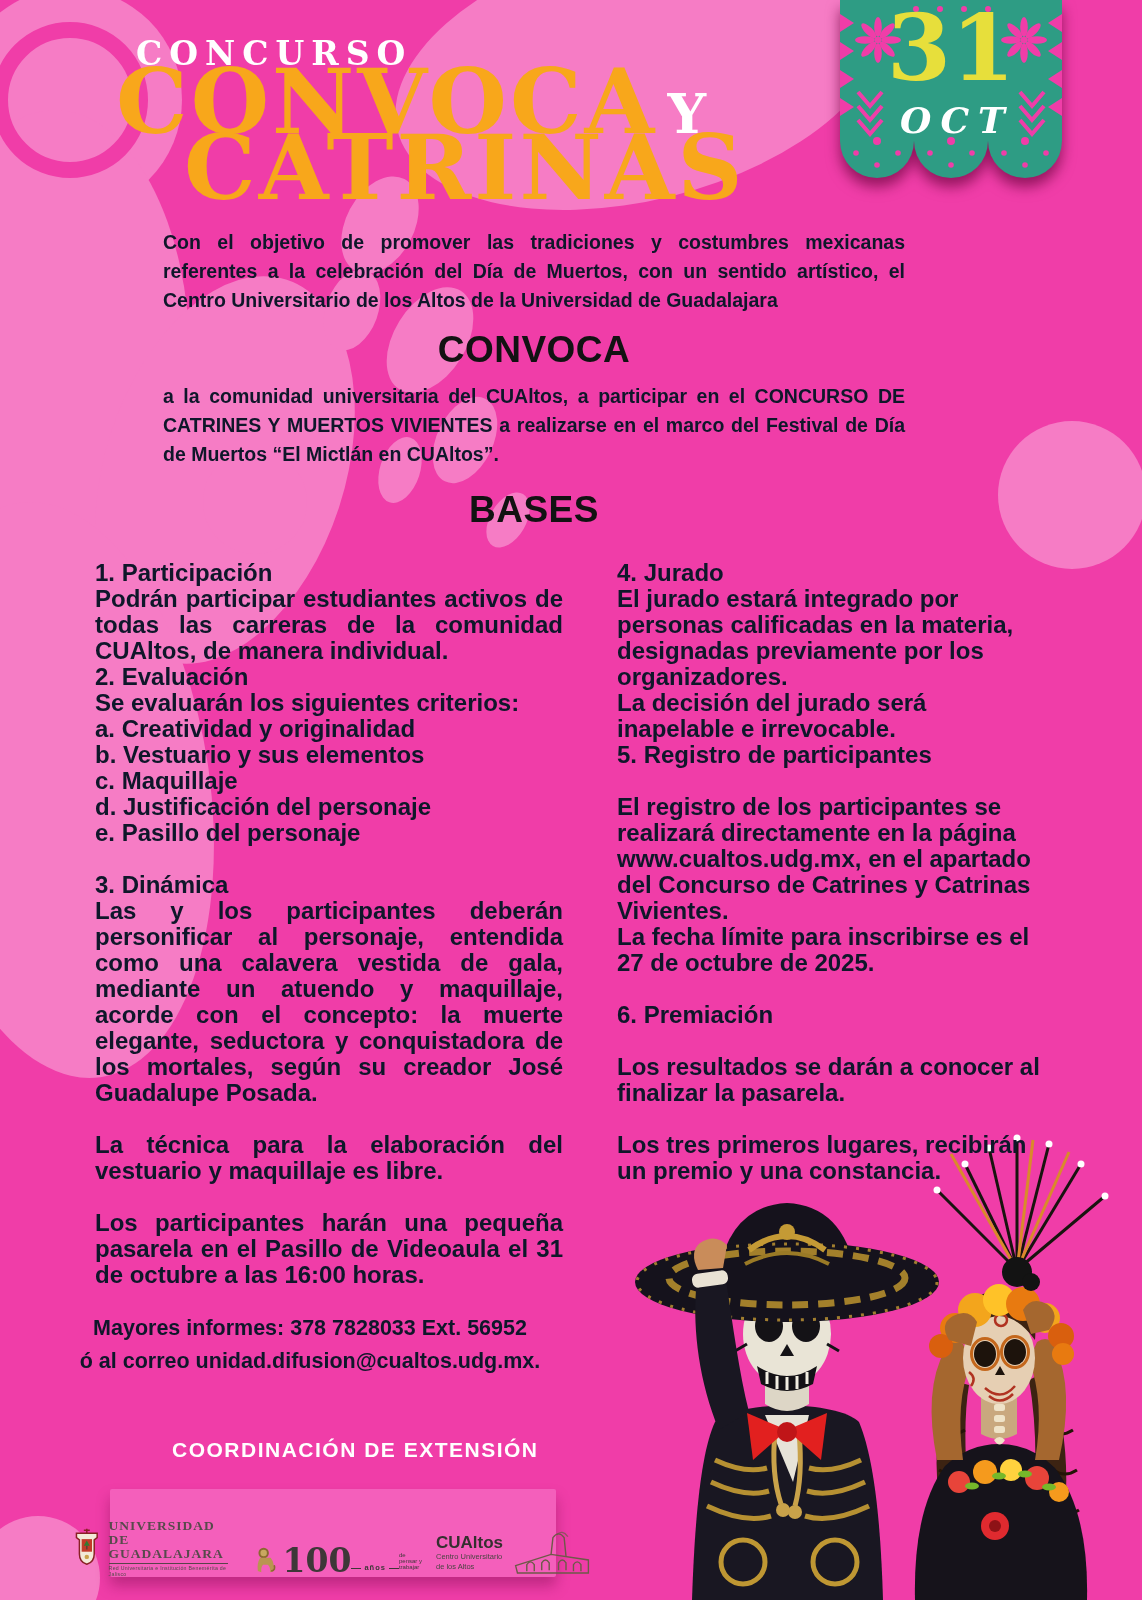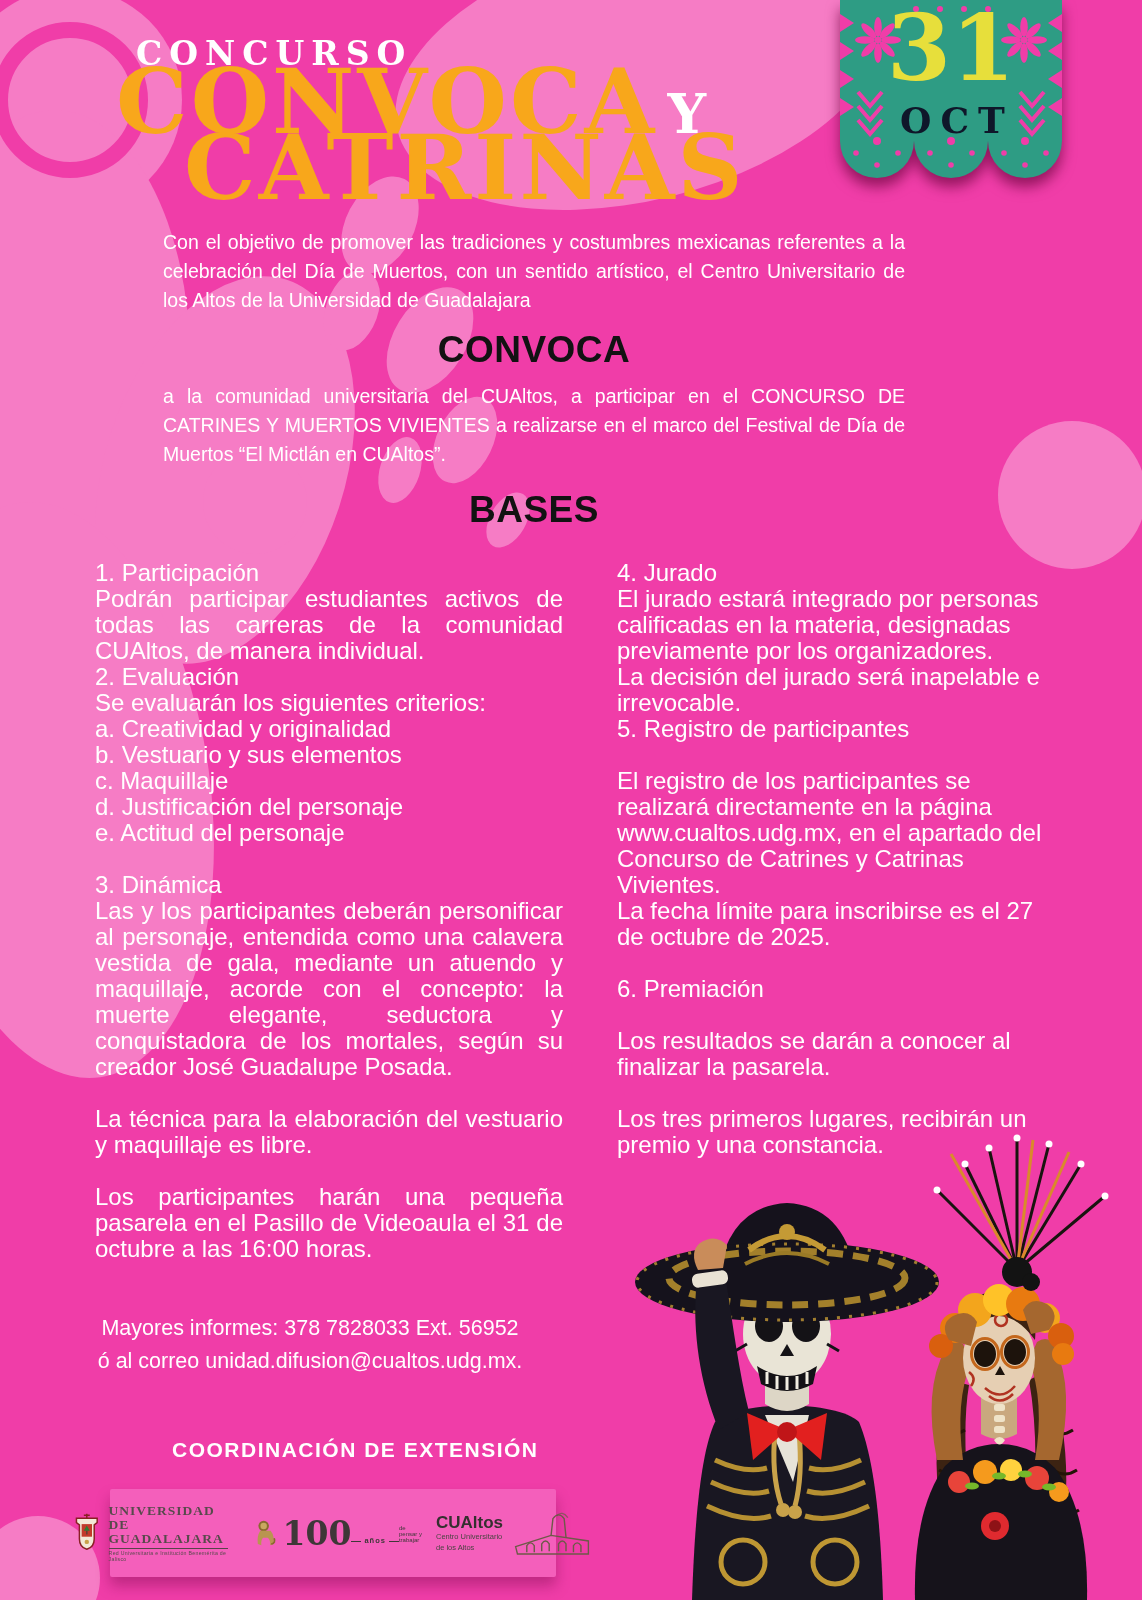--- a/index.html
+++ b/index.html
@@ -21,24 +21,24 @@
   .title-1{left:116px;top:56px;}
   .title-2{left:184px;top:122px;}
   .title-conj{color:#fff;font-size:54px;letter-spacing:0;margin-left:10px;}
 
   
   .banner{left:840px;top:0;width:222px;height:195px;}
   .banner svg{filter:drop-shadow(0 9px 7px rgba(118,8,70,.75));}
   .banner-day{position:absolute;left:0;top:2px;width:222px;text-align:center;
     font-family:"DejaVu Serif",serif;font-weight:700;font-size:92px;line-height:1;color:#E7DF3B;}
   .banner-month{position:absolute;left:6px;top:99px;width:222px;text-align:center;
-    font-family:"DejaVu Serif",serif;font-weight:700;font-size:36px;letter-spacing:9px;color:#0f172a;}
-
-  
-  .copy{color:#ffffff;font-weight:400;}
+    font-family:"DejaVu Serif",serif;font-weight:700;font-size:36px;letter-spacing:9px;color:#ffffff;font-style:italic;}
+
+  
+  .copy{color:#0f172a;font-weight:700;}
   .intro{left:163px;top:228px;width:742px;font-size:19.5px;line-height:29px;text-align:justify;}
   .heading{left:163px;width:742px;text-align:center;color:#121212;font-weight:700;
     font-size:37px;letter-spacing:.5px;}
   .h-convoca{top:329px;}
   .h-bases{top:489px;}
   .para2{left:163px;top:382px;width:742px;font-size:19.5px;line-height:29px;text-align:justify;}
 
   .col{font-size:24px;line-height:26px;}
   .col p{margin:0;}
   .col p.sp{margin-top:26px;}
@@ -47,21 +47,21 @@
   .col-right{left:617px;top:560px;width:430px;}
 
   .contact{left:60px;top:1312px;width:500px;text-align:center;
     font-size:21.5px;line-height:33px;}
   .dept{left:172px;top:1438px;color:#fff;font-weight:700;font-size:21px;letter-spacing:1.5px;}
 
   
   .strip{
     left:110px;top:1489px;width:446px;height:88px;background:#F45FBB;
     border-radius:2px;box-shadow:0 9px 14px rgba(130,15,85,.45);
-    display:flex;align-items:center;justify-content:center;gap:12px;padding:10px 10px;box-sizing:border-box;
+    display:flex;align-items:flex-end;justify-content:center;gap:12px;padding:0 10px;box-sizing:border-box;
   }
   .lg{display:flex;align-items:center;gap:7px;}
   .udg-name{font-family:"Liberation Serif",serif;font-weight:700;color:#584a4c;
     font-size:13.5px;line-height:14px;letter-spacing:1px;}
   .udg-tag{font-size:5.2px;color:#584a4c;border-top:1px solid #58444a;margin-top:2px;padding-top:1px;letter-spacing:.3px;}
   .vdiv{width:1px;height:52px;background:rgba(80,10,50,.28);}
   .c100{display:flex;align-items:center;line-height:1;}
   .c100-num{font-family:"DejaVu Serif",serif;font-weight:700;font-size:33px;color:#3e3738;}
   .c100-s1{font-size:7.5px;color:#3e3738;font-weight:700;letter-spacing:1px;display:flex;align-items:center;gap:3px;margin-top:16px;}
   .c100-s1::before,.c100-s1::after{content:"";width:10px;height:1px;background:#3e3738;}
@@ -172,21 +172,21 @@
 
   <div class="layer copy col col-left">
     <p>1. Participación</p>
     <p class="j">Podrán participar estudiantes activos de todas las carreras de la comunidad CUAltos, de manera individual.</p>
     <p>2. Evaluación</p>
     <p>Se evaluarán los siguientes criterios:</p>
     <p>a. Creatividad y originalidad</p>
     <p>b. Vestuario y sus elementos</p>
     <p>c. Maquillaje</p>
     <p>d. Justificación del personaje</p>
-    <p>e. Actitud del personaje</p>
+    <p>e. Pasillo del personaje</p>
     <p class="sp">3. Dinámica</p>
     <p class="j">Las y los participantes deberán personificar al personaje, entendida como una calavera vestida de gala, mediante un atuendo y maquillaje, acorde con el concepto: la muerte elegante, seductora y conquistadora de los mortales, según su creador José Guadalupe Posada.</p>
     <p class="sp j">La técnica para la elaboración del vestuario y maquillaje es libre.</p>
     <p class="sp j">Los participantes harán una pequeña pasarela en el Pasillo de Videoaula el 31 de octubre a las 16:00 horas.</p>
   </div>
   <div class="layer copy col col-right">
     <p>4. Jurado</p>
     <p>El jurado estará integrado por personas calificadas en la materia, designadas previamente por los organizadores.</p>
     <p>La decisión del jurado será inapelable e irrevocable.</p>
     <p>5. Registro de participantes</p>

